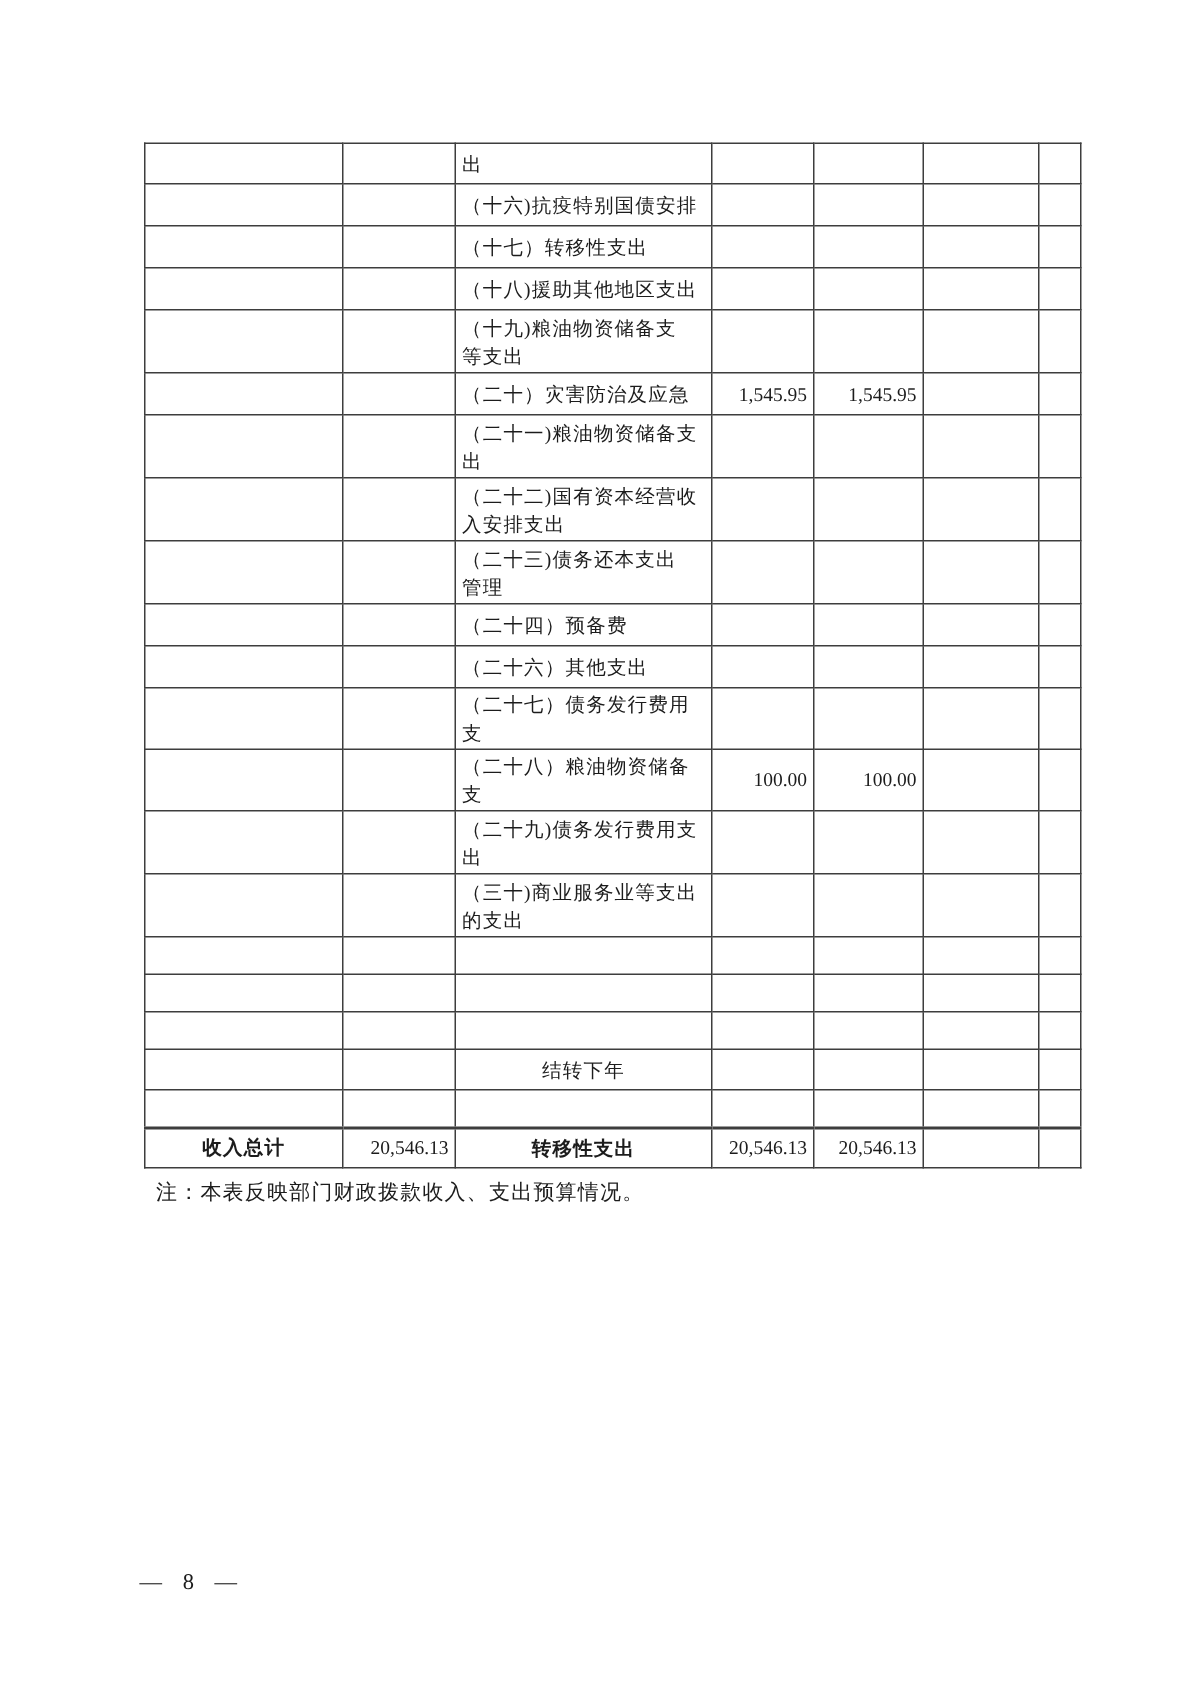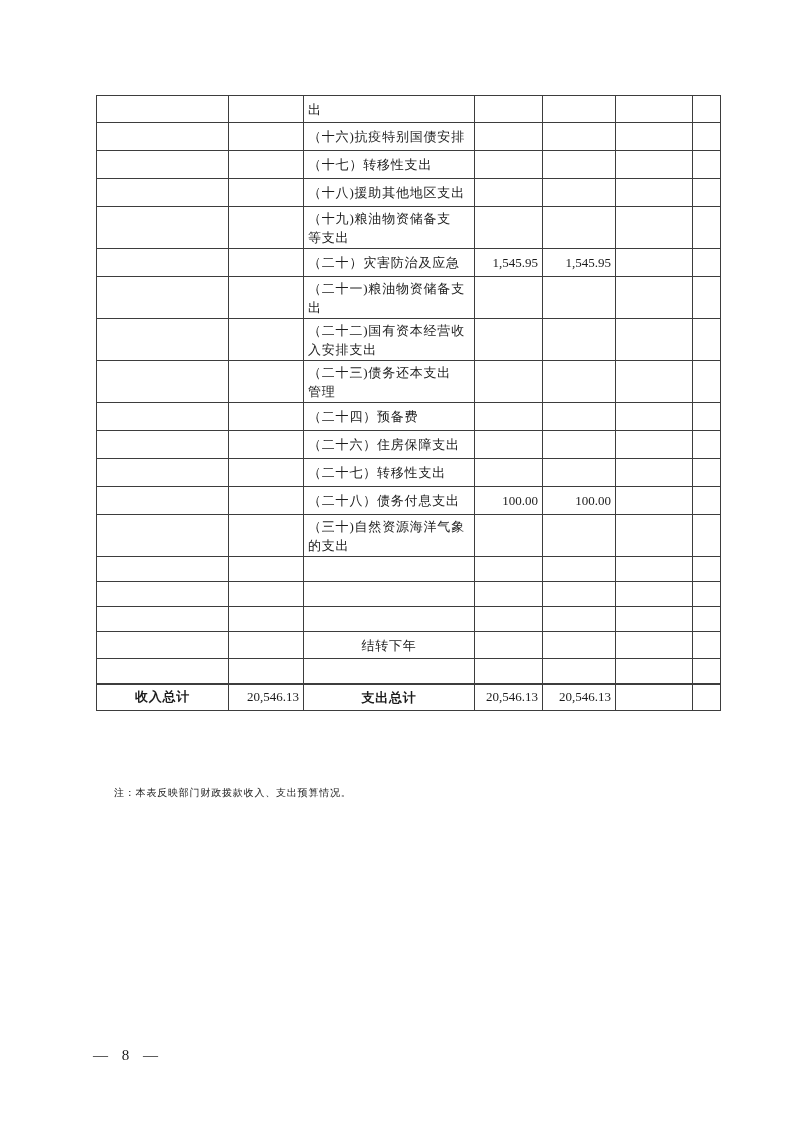--- a/index.html
+++ b/index.html
@@ -43,23 +43,23 @@
     line-height: 19px;
     padding-left: 6px;
     padding-right: 3px;
   }
   td.c-amount  { text-align: right; padding-right: 5px; letter-spacing: 0; }
   td.center    { text-align: center; }
   td.bold, .bold { font-weight: bold; }
 
   .note {
     position: absolute;
-    left: 114px;
+    left: 104px;
     top: 786px;
-    font-size: 10px;
+    font-size: 14px;
     letter-spacing: 0.8px;
     white-space: nowrap;
   }
   .page-num {
     position: absolute;
     left: 93px;
     top: 1047px;
     font-size: 15px;
     letter-spacing: 5px;
     white-space: nowrap;
@@ -171,48 +171,58 @@
           <td class="c-amount"></td>
           <td class="c-expense">（二十四）预备费</td>
           <td class="c-amount"></td>
           <td class="c-amount"></td>
           <td class="c-blank"></td>
           <td class="c-blank"></td>
         </tr>
         <tr class="r-single">
           <td class="c-income"></td>
           <td class="c-amount"></td>
-          <td class="c-expense">（二十六）住房保障支出</td>
-          <td class="c-amount"></td>
-          <td class="c-amount"></td>
-          <td class="c-blank"></td>
-          <td class="c-blank"></td>
-        </tr>
-        <tr class="r-single">
-          <td class="c-income"></td>
-          <td class="c-amount"></td>
-          <td class="c-expense">（二十七）转移性支出</td>
-          <td class="c-amount"></td>
-          <td class="c-amount"></td>
-          <td class="c-blank"></td>
-          <td class="c-blank"></td>
-        </tr>
-        <tr class="r-single">
-          <td class="c-income"></td>
-          <td class="c-amount"></td>
-          <td class="c-expense">（二十八）债务付息支出</td>
+          <td class="c-expense">（二十六）其他支出</td>
+          <td class="c-amount"></td>
+          <td class="c-amount"></td>
+          <td class="c-blank"></td>
+          <td class="c-blank"></td>
+        </tr>
+        <tr class="r-single">
+          <td class="c-income"></td>
+          <td class="c-amount"></td>
+          <td class="c-expense">（二十七）债务发行费用支</td>
+          <td class="c-amount"></td>
+          <td class="c-amount"></td>
+          <td class="c-blank"></td>
+          <td class="c-blank"></td>
+        </tr>
+        <tr class="r-single">
+          <td class="c-income"></td>
+          <td class="c-amount"></td>
+          <td class="c-expense">（二十八）粮油物资储备支</td>
           <td class="c-amount">100.00</td>
           <td class="c-amount">100.00</td>
           <td class="c-blank"></td>
           <td class="c-blank"></td>
         </tr>
         <tr class="r-double">
           <td class="c-income"></td>
           <td class="c-amount"></td>
-          <td class="c-expense">（三十)自然资源海洋气象
+          <td class="c-expense">（二十九)债务发行费用支
+出</td>
+          <td class="c-amount"></td>
+          <td class="c-amount"></td>
+          <td class="c-blank"></td>
+          <td class="c-blank"></td>
+        </tr>
+        <tr class="r-double">
+          <td class="c-income"></td>
+          <td class="c-amount"></td>
+          <td class="c-expense">（三十)商业服务业等支出
 的支出</td>
           <td class="c-amount"></td>
           <td class="c-amount"></td>
           <td class="c-blank"></td>
           <td class="c-blank"></td>
         </tr>
         <tr class="r-empty">
           <td class="c-income"></td>
           <td class="c-amount"></td>
           <td class="c-expense"></td>
@@ -253,21 +263,21 @@
           <td class="c-amount"></td>
           <td class="c-expense"></td>
           <td class="c-amount"></td>
           <td class="c-amount"></td>
           <td class="c-blank"></td>
           <td class="c-blank"></td>
         </tr>
         <tr class="r-totals">
           <td class="c-income bold">收入总计</td>
           <td class="c-amount">20,546.13</td>
-          <td class="c-expense center bold">支出总计</td>
+          <td class="c-expense center bold">转移性支出</td>
           <td class="c-amount">20,546.13</td>
           <td class="c-amount">20,546.13</td>
           <td class="c-blank"></td>
           <td class="c-blank"></td>
         </tr>
       </tbody>
   </table>
 
   <div class="note">注：本表反映部门财政拨款收入、支出预算情况。</div>
 

